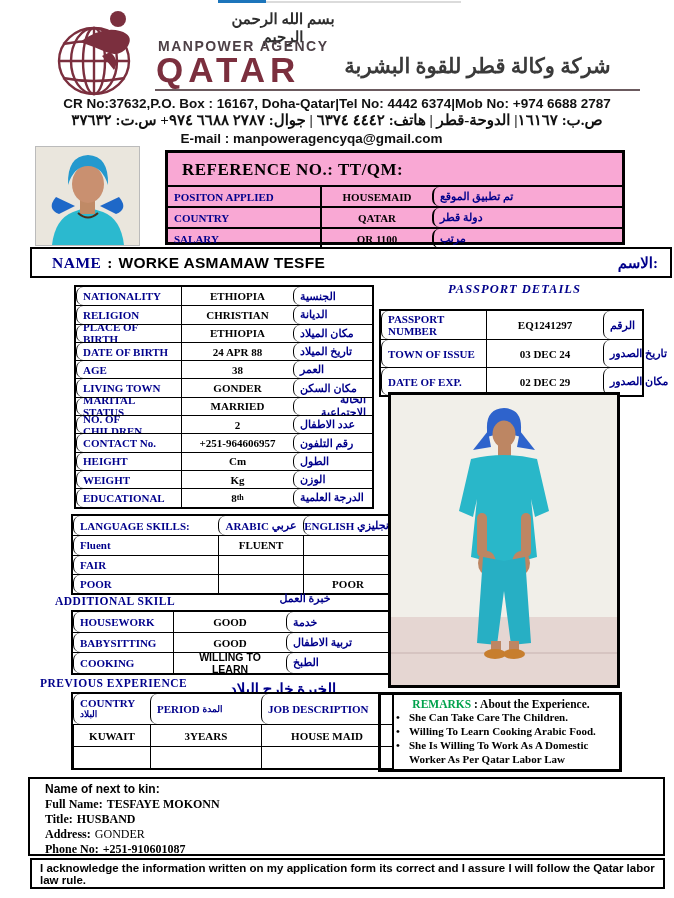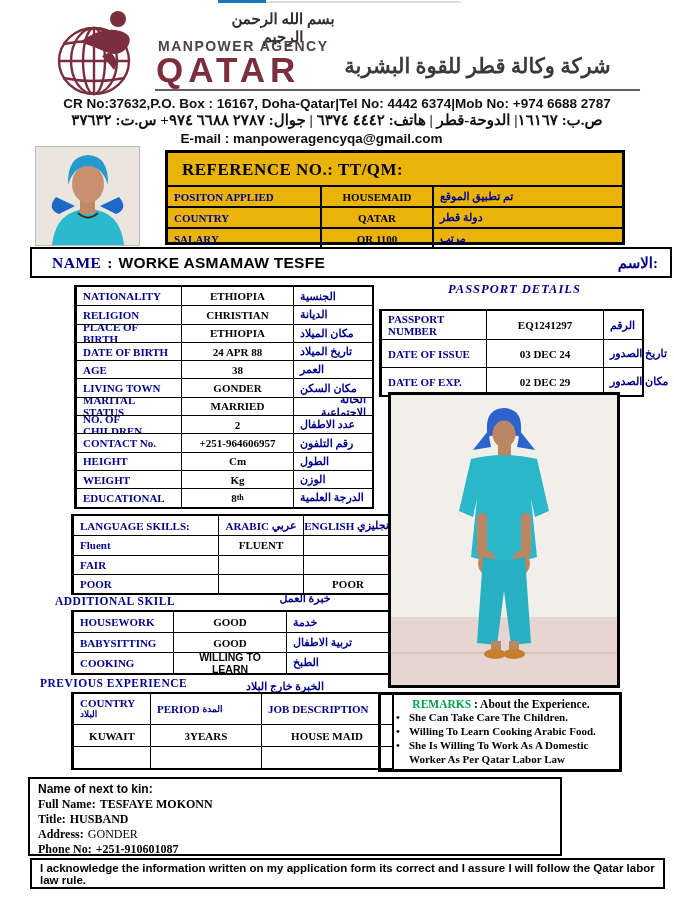--- a/index.html
+++ b/index.html
@@ -2,21 +2,21 @@
 <html><head>
 <meta charset="utf-8">
 <style>
   * { margin:0; padding:0; box-sizing:border-box; }
   html,body { background:#fff; }
   #page {
     position:relative; width:674px; height:898px; background:#fff; overflow:hidden;
     font-family:"Liberation Serif", serif; color:#000;
   }
   .abs { position:absolute; }
-  .navy { color:#00008B; }
+  .navy { color:#00008B;border-radius:7px; }
   .green { color:#00A24C; }
   .sans { font-family:"Liberation Sans", sans-serif; }
 
   
   .artifact-blue { left:218px; top:0; width:48px; height:3px; background:#1C75BB; }
   .artifact-gray { left:266px; top:1px; width:195px; height:2px; background:#DBDBDB; }
 
   
   .bismillah { left:228px; top:10px; width:110px; font-size:15px; color:#2E2E2E; text-align:center; font-weight:bold; }
   .agency-type { left:158px; top:38px; font-family:"Liberation Sans",sans-serif; font-size:14px; letter-spacing:1.5px; color:#4D4046; font-weight:bold; }
@@ -25,21 +25,21 @@
   .header-rule { left:155px; top:89px; width:485px; height:2px; background:#6B5A5E; }
   .cr-line { left:0; top:96px; width:674px; text-align:center; font-family:"Liberation Sans",sans-serif; font-weight:bold; font-size:13.5px; color:#111; }
   .cr-line-ar { left:0; top:111px; width:674px; text-align:center; font-weight:bold; font-size:15px; color:#111; direction:rtl; }
   .email-line { left:0; top:131px; width:604px; text-align:center; font-family:"Liberation Sans",sans-serif; font-weight:bold; font-size:13.5px; color:#111;padding-left:19px; }
 
   
   .head-photo { left:35px; top:146px; width:105px; height:100px; border:1px solid #BBB; }
   .full-photo-box { left:388px; top:392px; width:232px; height:296px; border:3px solid #000; background:#F1EFE9; }
 
   
-  .ref-box { left:165px; top:150px; width:460px; height:95px; border:3px solid #000; background:#eab308; }
+  .ref-box { left:165px; top:150px; width:460px; height:95px; border:3px solid #000; background:#f9a8d4; }
   .ref-title { padding:7px 0 0 14px; font-size:17px; font-weight:bold; letter-spacing:.5px; }
   .ref-table { position:absolute; left:0; top:32px; width:454px; }
   .gt-row { display:grid; border-top:2px solid #000; }
   .gt-cell { border-left:2px solid #000; display:flex; align-items:center; padding:0 6px; overflow:hidden; }
   .gt-cell:first-child { border-left:none; }
   .ref-table .gt-row { grid-template-columns:152px 112px 190px; height:21px; }
   .ref-table .gt-cell { font-size:11px; font-weight:bold; }
   .cell-center { justify-content:center; text-align:center; }
   .cell-right { justify-content:flex-end; direction:rtl; }
 
@@ -66,36 +66,36 @@
 
   .lang-table { left:35px; top:514px; width:323px; border-width:2.5px; }
   .lang-table .gt-row { grid-template-columns:145px 85px 89px; height:19.3px; }
 
   .head-add { left:55px; top:595px; color:#00008B; font-weight:bold; font-size:11.5px; letter-spacing:.5px; }
   .head-add-ar { left:250px; top:592px; width:110px; color:#00008B; font-weight:bold; font-size:11px; text-align:center; direction:rtl; }
   .add-table { left:35px; top:610px; width:323px; border-width:2.5px; }
   .add-table .gt-row { grid-template-columns:100px 113px 106px; height:20.2px; }
 
   .head-exp { left:40px; top:677px; color:#00008B; font-weight:bold; font-size:11.5px; letter-spacing:.5px; }
-  .head-exp-ar { left:230px; top:680px; width:110px; color:#00008B; font-weight:bold; font-size:11px; text-align:center; direction:rtl; }
+  .head-exp-ar { left:230px; top:680px; width:110px; color:#00008B; font-weight:bold; font-size:15px; text-align:left; direction:rtl; }
   .exp-table { left:35px; top:692px; width:323px; border-width:2.5px; }
   .exp-table .gt-row { grid-template-columns:77px 111px 131px; }
   .exp-table .r-head { height:30px; }
   .exp-table .r-data { height:22px; }
   .two-line { flex-direction:column; align-items:flex-start; justify-content:center; line-height:11px; }
 
   
   .remarks-box { left:378px; top:692px; width:244px; height:80px; border:3px solid #000; padding:3px 4px 0 6px; }
   .remarks-title { text-align:center; font-size:11.5px; font-weight:bold; }
   .remark-line { display:flex; font-size:11px; font-weight:bold; line-height:14px; }
   .remark-bullet { width:22px; text-align:center; flex:0 0 22px; }
   .remark-text { flex:1; }
 
   
-  .kin-box { left:28px; top:777px; width:534px; height:79px; border:2.5px solid #000; padding:3px 0 0 8px; }
+  .kin-box { left:28px; top:777px; width:637px; height:79px; border:2.5px solid #000; padding:3px 0 0 15px; }
   .kin-heading { font-family:"Liberation Sans",sans-serif; font-weight:bold; font-size:12px; line-height:15px; }
   .kin-line { font-size:12px; font-weight:bold; line-height:15px; }
   .kin-line .kin-val { margin-left:4px; }
 
   
   .footer-box { left:30px; top:858px; width:635px; height:31px; border:2.5px solid #000; display:flex; align-items:center; padding:0 8px; font-family:"Liberation Sans",sans-serif; font-weight:bold; font-size:11.5px; }
 
   sup { font-size:8px; font-weight:bold; }
 </style>
 </head>
@@ -239,21 +239,21 @@
   </div>
 
   <div class="abs pp-title">PASSPORT DETAILS</div>
   <div class="gtable pp-table">
     <div class="gt-row">
       <div class="gt-cell navy">PASSPORT NUMBER</div>
       <div class="gt-cell cell-center pp-big">EQ1241297</div>
       <div class="gt-cell cell-right navy">الرقم</div>
     </div>
     <div class="gt-row">
-      <div class="gt-cell navy">DATE OF ISSUE</div>
+      <div class="gt-cell navy">TOWN OF ISSUE</div>
       <div class="gt-cell cell-center pp-big">03 DEC 24</div>
       <div class="gt-cell cell-right navy">تاريخ الصدور</div>
     </div>
     <div class="gt-row">
       <div class="gt-cell navy">DATE OF EXP.</div>
       <div class="gt-cell cell-center pp-big">02 DEC 29</div>
       <div class="gt-cell cell-right navy">مكان الصدور</div>
     </div>
   </div>
 

